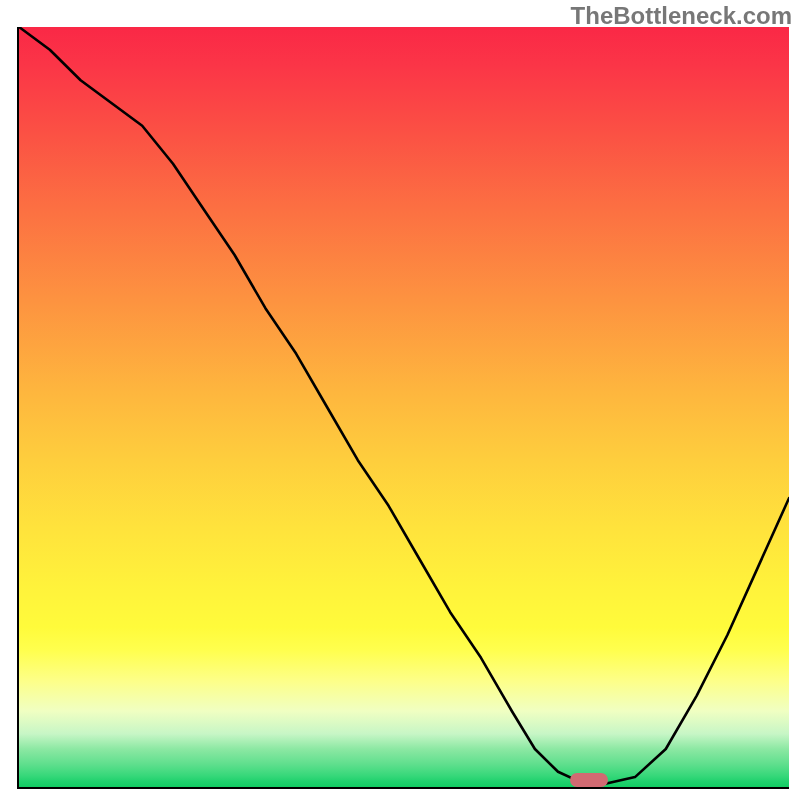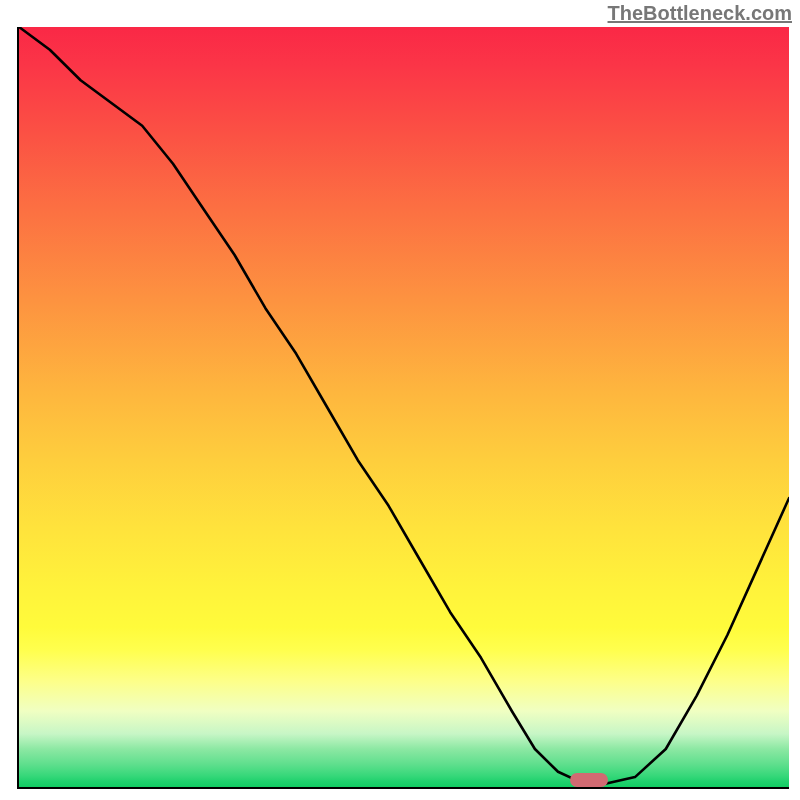--- a/index.html
+++ b/index.html
@@ -13,25 +13,24 @@
   .outer {
     position: relative;
     width: 800px;
     height: 800px;
     background: #ffffff;
   }
   .watermark {
     position: absolute;
     top: 2px;
     right: 8px;
-    font-size: 20px;
+    font-size: 24px;
     font-weight: 600;
     color: #777777;
     letter-spacing: 0px;
-    text-decoration: underline;
   }
   .plot-area {
     position: absolute;
     left: 17px;
     top: 27px;
     width: 770px;
     height: 760px;
     border-left: 2.5px solid #000;
     border-bottom: 2.5px solid #000;
     overflow: hidden;

